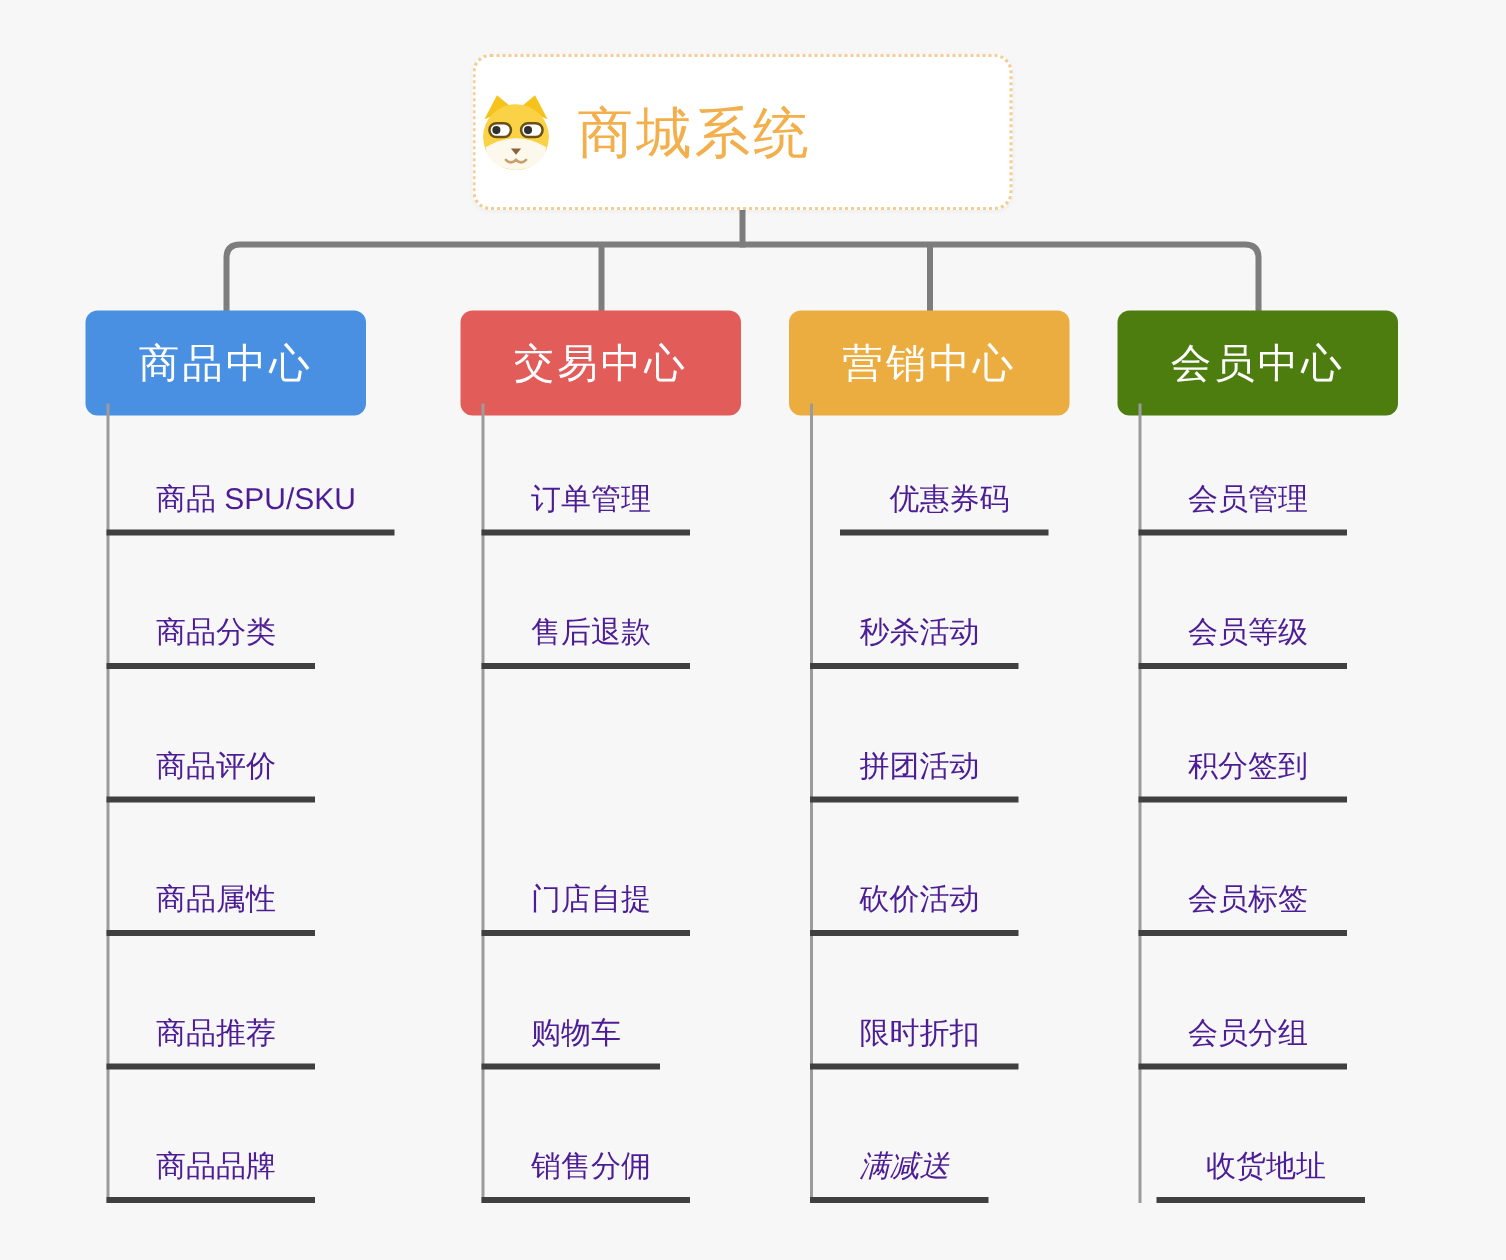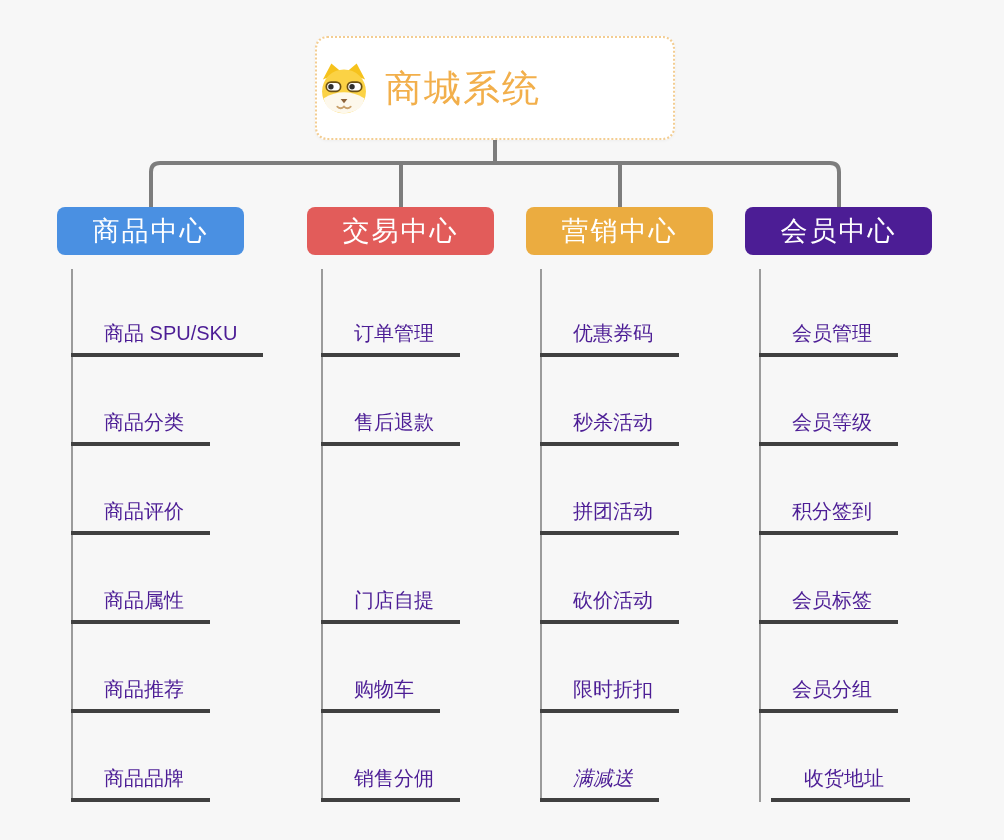--- a/index.html
+++ b/index.html
@@ -17,21 +17,21 @@
     box-sizing:border-box;display:flex;align-items:center;
     box-shadow:0 1px 3px rgba(0,0,0,0.04);cursor:pointer;
   }
   .root-title{
     font-size:37px;color:#f2af4b;letter-spacing:2px;margin-left:14px;
     font-weight:400;line-height:1;
   }
   .root-icon{width:54px;height:54px;flex:0 0 auto;}
   
   .branch-box{
-    position:absolute;top:207px;width:187px;height:48px;border-radius:8px;
+    position:absolute;top:207px;width:187px;height:70px;border-radius:8px;
     display:flex;align-items:center;justify-content:center;cursor:pointer;
     box-sizing:border-box;
   }
   .branch-label{color:#ffffff;font-size:27px;letter-spacing:2px;line-height:1;}
   
   .trunk{position:absolute;top:269px;width:2px;height:533px;background:#9b9b9b;}
   
   .leaf{
     position:absolute;transform:translateY(-100%);
     white-space:nowrap;border-bottom:4px solid #404040;
@@ -87,28 +87,28 @@
   <div class="leaf" style="left:321px;top:357px;">订单管理</div>
   <div class="leaf" style="left:321px;top:446px;">售后退款</div>
   <div class="leaf" style="left:321px;top:624px;">门店自提</div>
   <div class="leaf" style="left:321px;top:713px;">购物车</div>
   <div class="leaf" style="left:321px;top:802px;">销售分佣</div>
 
   <div class="branch-box" style="left: 526px; background: rgb(235, 172, 64);">
     <span class="branch-label">营销中心</span>
   </div>
   <div class="trunk" style="left:540px;"></div>
-  <div class="leaf" style="left:540px;top:357px;">优惠券码</div>
+  <div class="leaf" style="left:560px;top:357px;">优惠券码</div>
   <div class="leaf" style="left:540px;top:446px;">秒杀活动</div>
   <div class="leaf" style="left:540px;top:535px;">拼团活动</div>
   <div class="leaf" style="left:540px;top:624px;">砍价活动</div>
   <div class="leaf" style="left:540px;top:713px;">限时折扣</div>
   <div class="leaf" style="left:540px;top:802px;font-style:italic;">满减送</div>
 
-  <div class="branch-box" style="left: 745px; background: #4c1d95;">
+  <div class="branch-box" style="left: 745px; background: #4d7c0f;">
     <span class="branch-label">会员中心</span>
   </div>
   <div class="trunk" style="left:759px;"></div>
   <div class="leaf" style="left:759px;top:357px;">会员管理</div>
   <div class="leaf" style="left:759px;top:446px;">会员等级</div>
   <div class="leaf" style="left:759px;top:535px;">积分签到</div>
   <div class="leaf" style="left:759px;top:624px;">会员标签</div>
   <div class="leaf" style="left:759px;top:713px;">会员分组</div>
   <div class="leaf" style="left:759px;top:802px;margin-left:12px;">收货地址</div>
 

